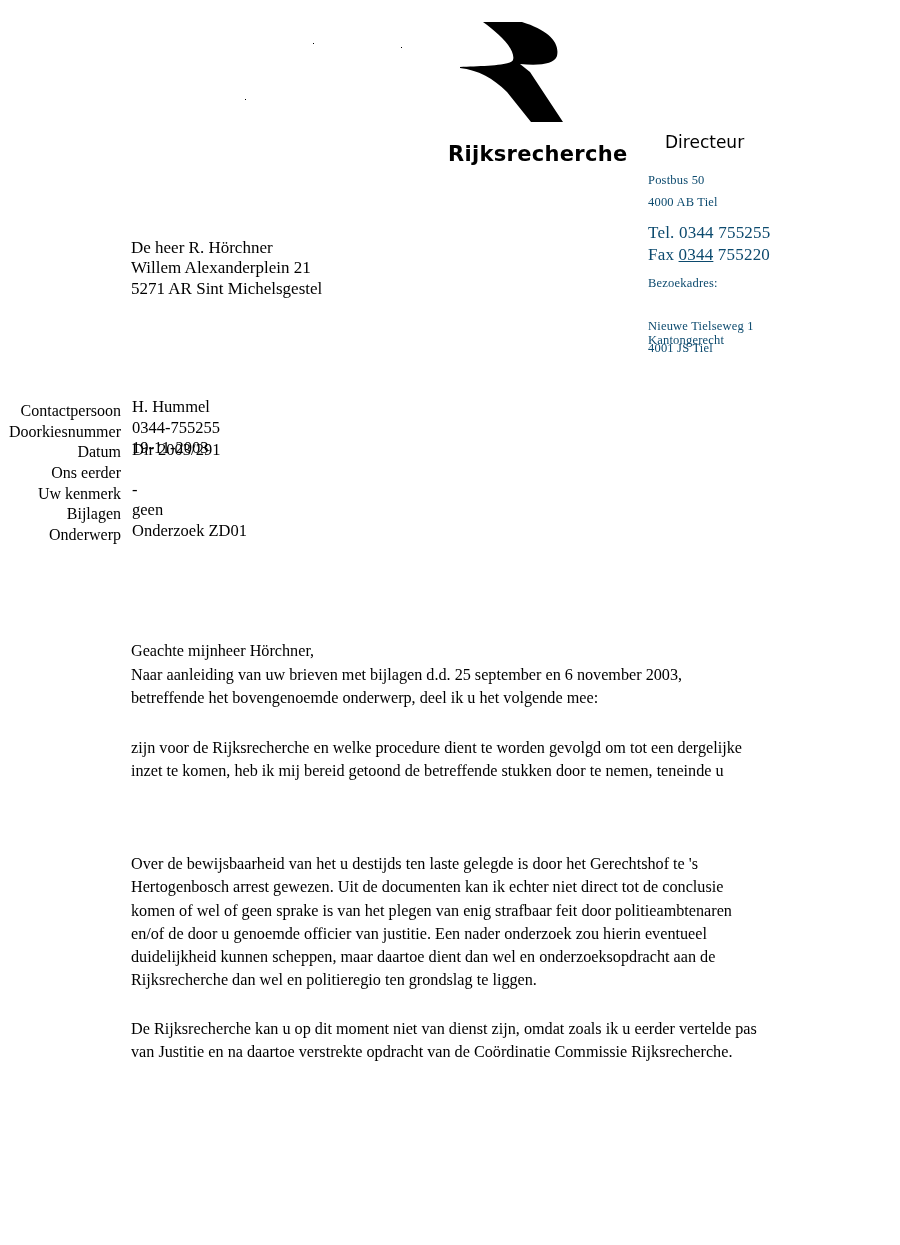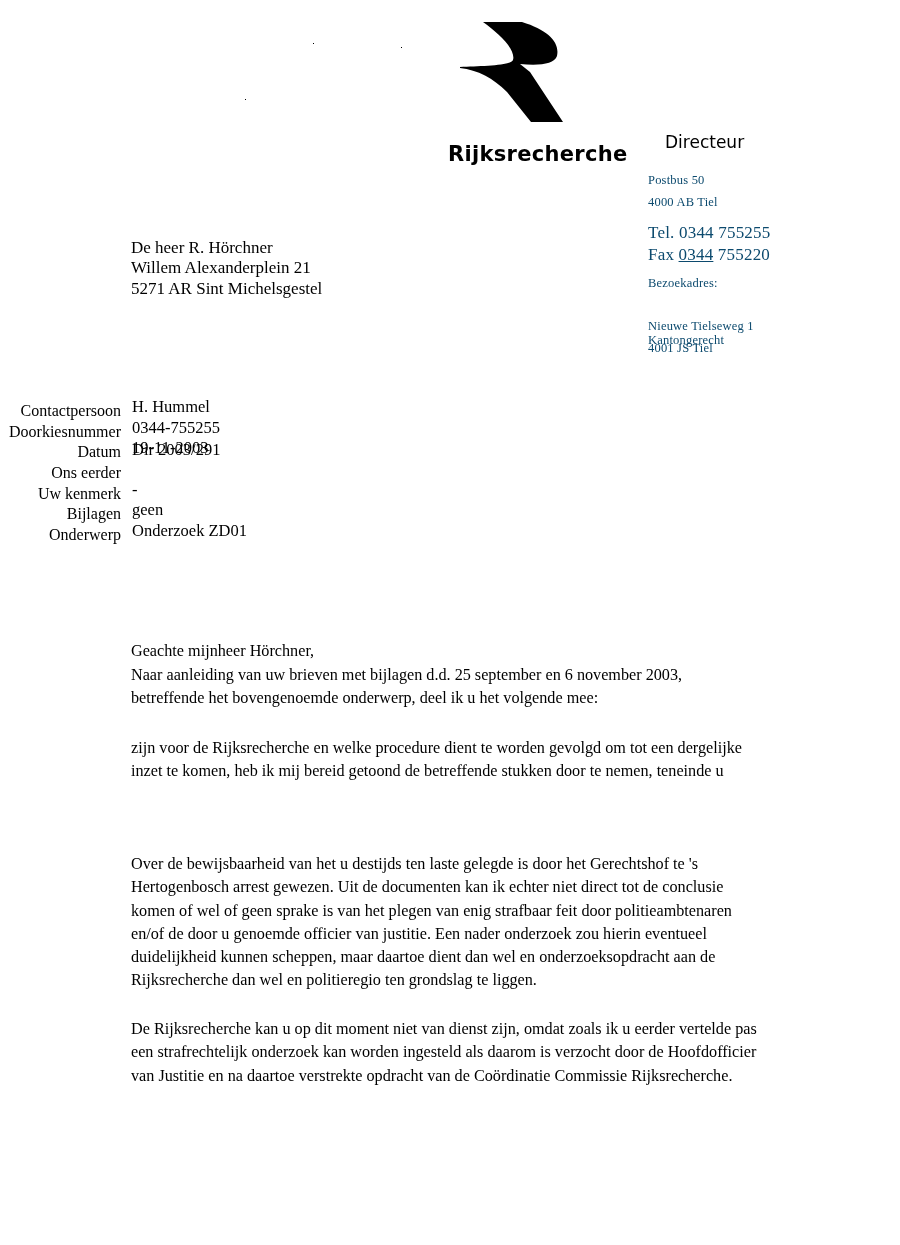--- a/index.html
+++ b/index.html
@@ -107,15 +107,14 @@
   <span class="line">Over de bewijsbaarheid van het u destijds ten laste gelegde is door het Gerechtshof te 's</span>
   <span class="line">Hertogenbosch arrest gewezen. Uit de documenten kan ik echter niet direct tot de conclusie</span>
   <span class="line">komen of wel of geen sprake is van het plegen van enig strafbaar feit door politieambtenaren</span>
   <span class="line">en/of de door u genoemde officier van justitie. Een nader onderzoek zou hierin eventueel</span>
   <span class="line">duidelijkheid kunnen scheppen, maar daartoe dient dan wel en onderzoeksopdracht aan de</span>
   <span class="line">Rijksrecherche dan wel en politieregio ten grondslag te liggen.</span>
 </div>
 
 <div class="para" style="top:1018px;">
   <span class="line">De Rijksrecherche kan u op dit moment niet van dienst zijn, omdat zoals ik u eerder vertelde pas</span>
-  <span class="line">een strafrechtelijk onderzoek kan worden ingesteld als daarom is verzocht door de Hoofdofficier</span>
   <span class="line">van Justitie en na daartoe verstrekte opdracht van de Coördinatie Commissie Rijksrecherche.</span>
 </div>
 
 </body></html>

